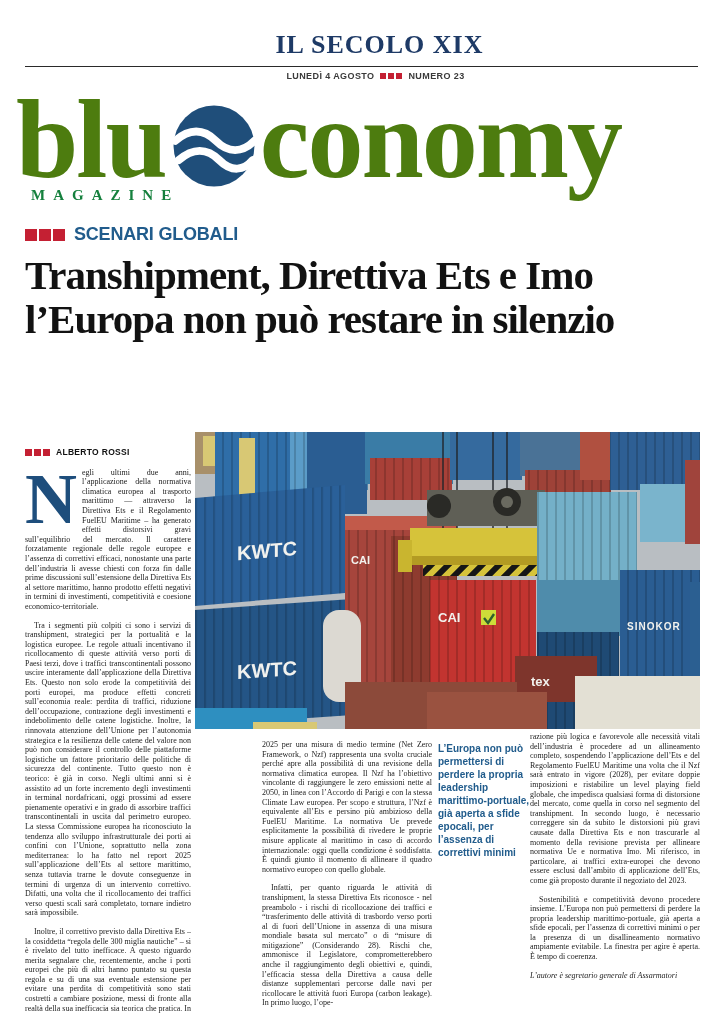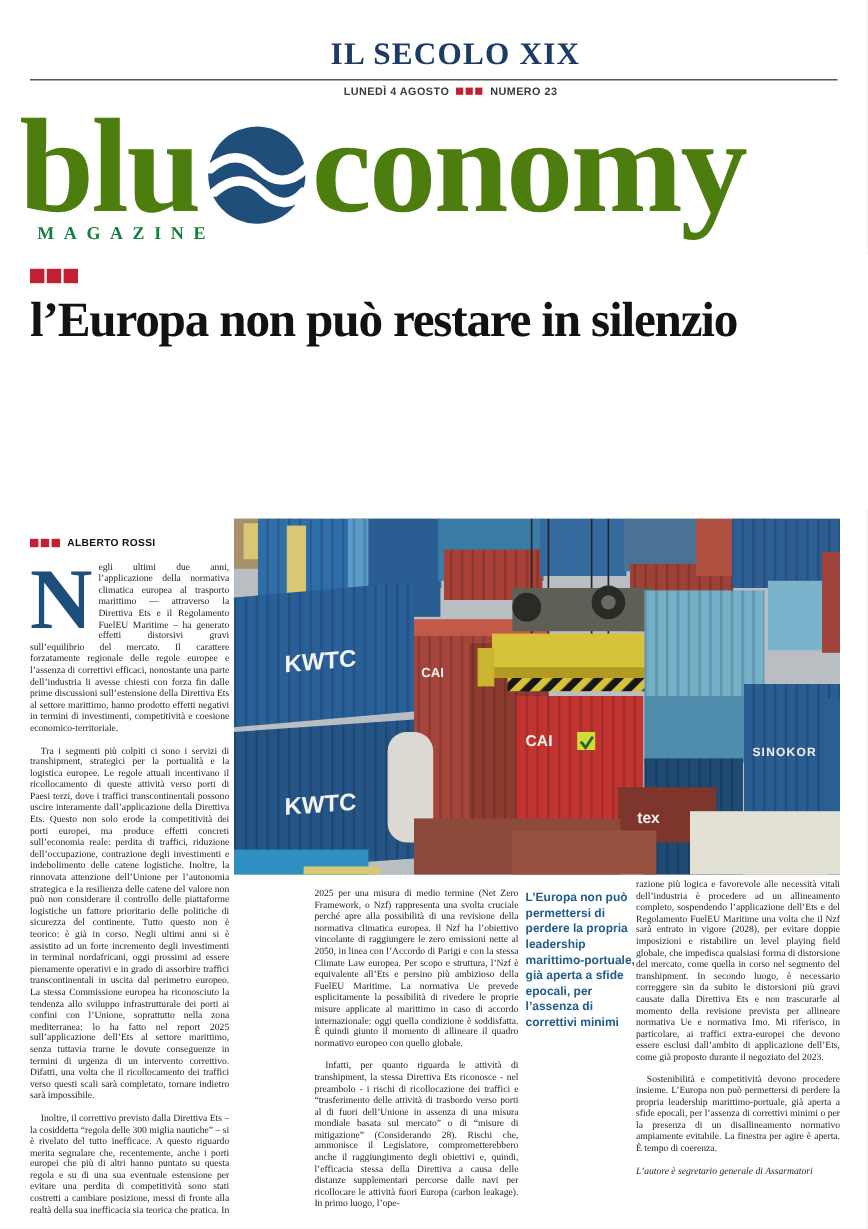--- a/index.html
+++ b/index.html
@@ -110,23 +110,25 @@
     <span>conomy</span>
   </div>
   <div class="logo-tagline">MAGAZINE</div>
 
   <div class="kicker">
     <span class="sqrow">
       <span class="sq sq12"></span>
         <span class="sq sq12"></span>
         <span class="sq sq12"></span>
     </span>
+    <span>SCENARI GLOBALI</span>
   </div>
 
   <h1 class="headline">
+    <div>Transhipment, Direttiva Ets e Imo</div>
     <div>l’Europa non può restare in silenzio</div>
   </h1>
 
 
   <div class="article">
 
     <div class="col col-1">
       <div class="byline">
         <span class="sqrow">
           <span class="sq sq7"></span>

